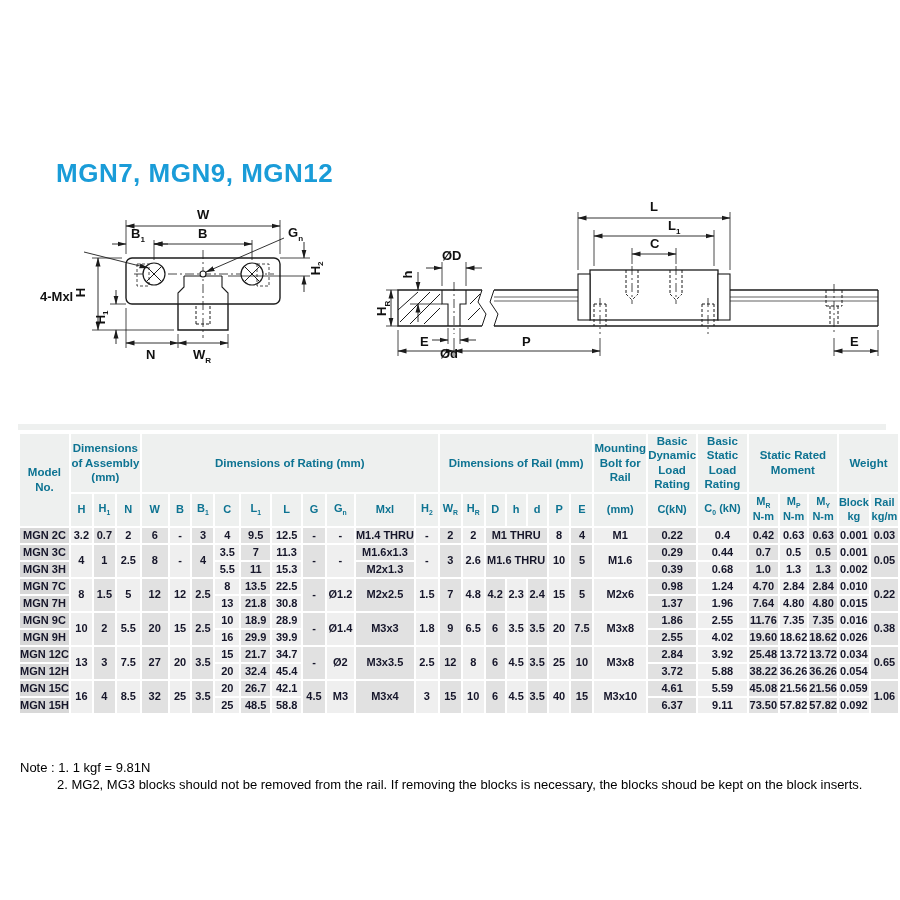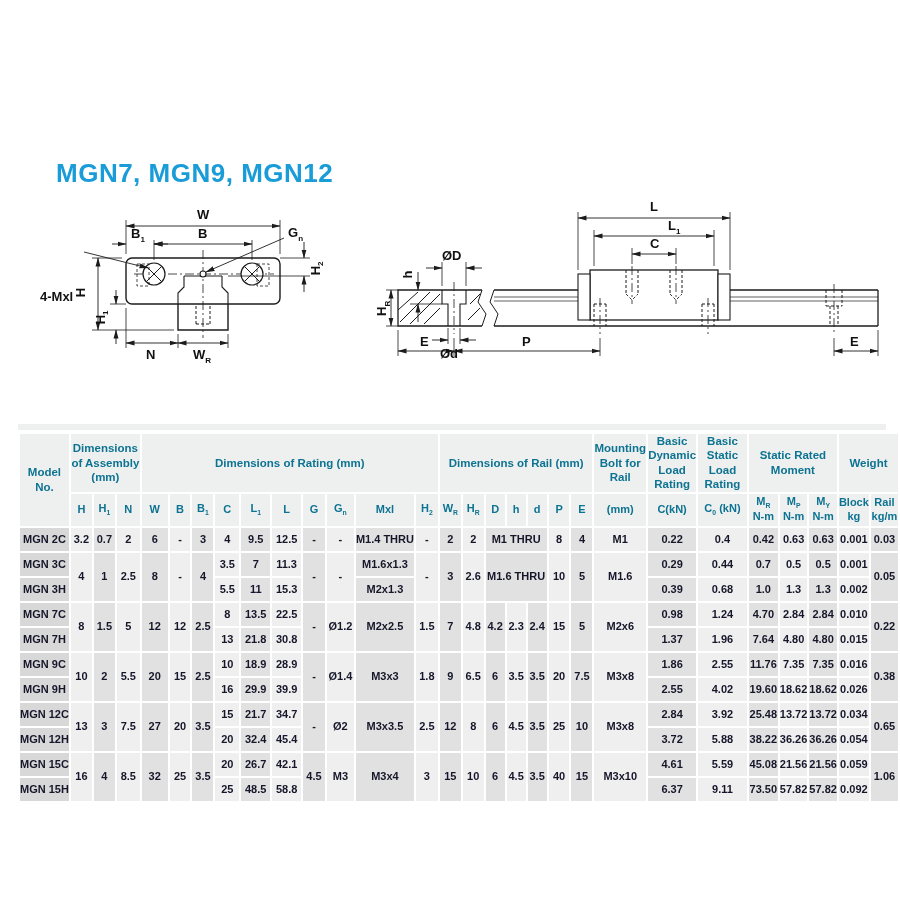--- a/index.html
+++ b/index.html
@@ -10,21 +10,21 @@
   .diag svg{position:absolute;left:0;top:0;}
   .dlabel{position:absolute;font-size:13px;font-weight:bold;color:#111;white-space:nowrap;line-height:1;}
   .vlabel{transform:rotate(-90deg);transform-origin:center;}
   
   .tstrip{position:absolute;left:18px;top:424px;width:868px;height:6px;background:#eef0ef;}
   table.spec{position:absolute;left:18px;top:432px;border-spacing:2px;background:#fff;table-layout:fixed;}
   table.spec th,table.spec td{padding:0;margin:0;text-align:center;vertical-align:middle;white-space:nowrap;overflow:visible;}
   table.spec th{background:#eef0ef;color:#0d7392;font-size:11px;font-weight:bold;line-height:1.25;white-space:pre-line;}
   table.spec th.grp{font-size:11.5px;}
   table.spec td{font-size:11px;font-weight:bold;color:#16162a;line-height:1;}
-  tr.hr1{height:56px;} tr.hr2{height:32px;} tr.dr{height:23px;}
+  tr.hr1{height:56px;} tr.hr2{height:32px;} tr.dr{height:15px;}
   td.m{background:#d8d8d8;text-align:left;padding-left:5px;color:#111;}
   th.m{text-align:left;padding-left:5px;}
   td.a{background:#efefef;} td.b{background:#e1e1e1;}
   .notes{position:absolute;left:20px;top:760px;font-size:13px;color:#000;line-height:1.3;}
   .notes .n2{padding-left:37px;}
   line,path.dln,polyline{stroke:#1c1c1c;fill:none;}
 </style>
 </head>
 <body>
 
@@ -549,13 +549,15 @@
     <td class="a">9.11</td>
     <td class="b">73.50</td>
     <td class="a">57.82</td>
     <td class="b">57.82</td>
     <td class="a">0.092</td>
   </tr>
 </tbody>
   </table>
 
 <div class="notes">
+  <div class="n1">Note : 1. 1 kgf = 9.81N</div>
+  <div class="n2">2. MG2, MG3 blocks should not be removed from the rail. If removing the blocks is necessary, the blocks shoud be kept on the block inserts.</div>
 </div>
 
 </body></html>

